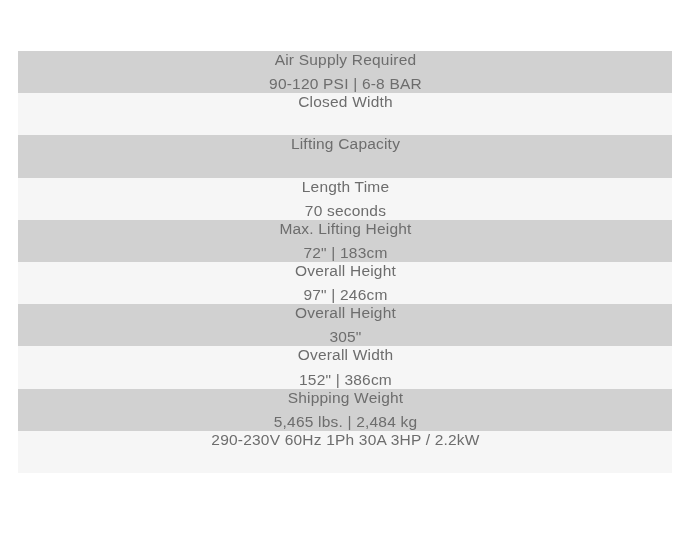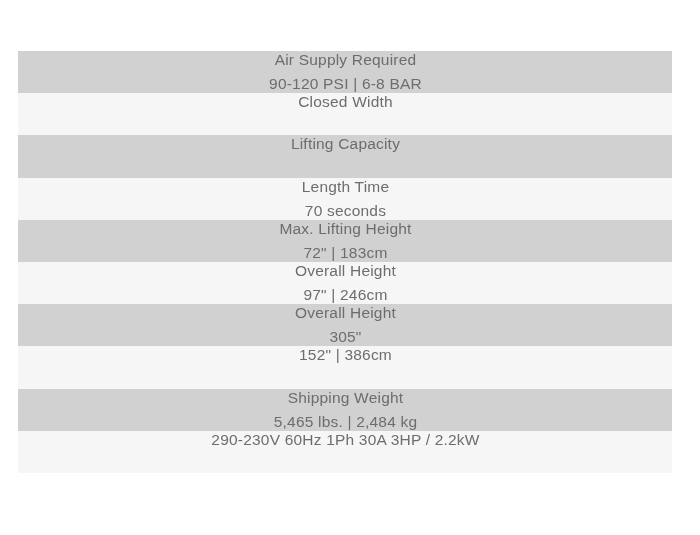--- a/index.html
+++ b/index.html
@@ -68,20 +68,21 @@
     <span class="spec-label">Overall Height</span>
     <span class="spec-value">97" | 246cm</span>
   </div>
 
   <div class="spec-row shaded">
     <span class="spec-label">Overall Height</span>
     <span class="spec-value">305"</span>
   </div>
 
   <div class="spec-row light">
+    <span class="spec-label">Overall Width</span>
     <span class="spec-value">152" | 386cm</span>
   </div>
 
   <div class="spec-row shaded">
     <span class="spec-label">Shipping Weight</span>
     <span class="spec-value">5,465 lbs. | 2,484 kg</span>
   </div>
 
   <div class="spec-row light">
     <span class="spec-value">290-230V 60Hz 1Ph 30A 3HP / 2.2kW</span>

